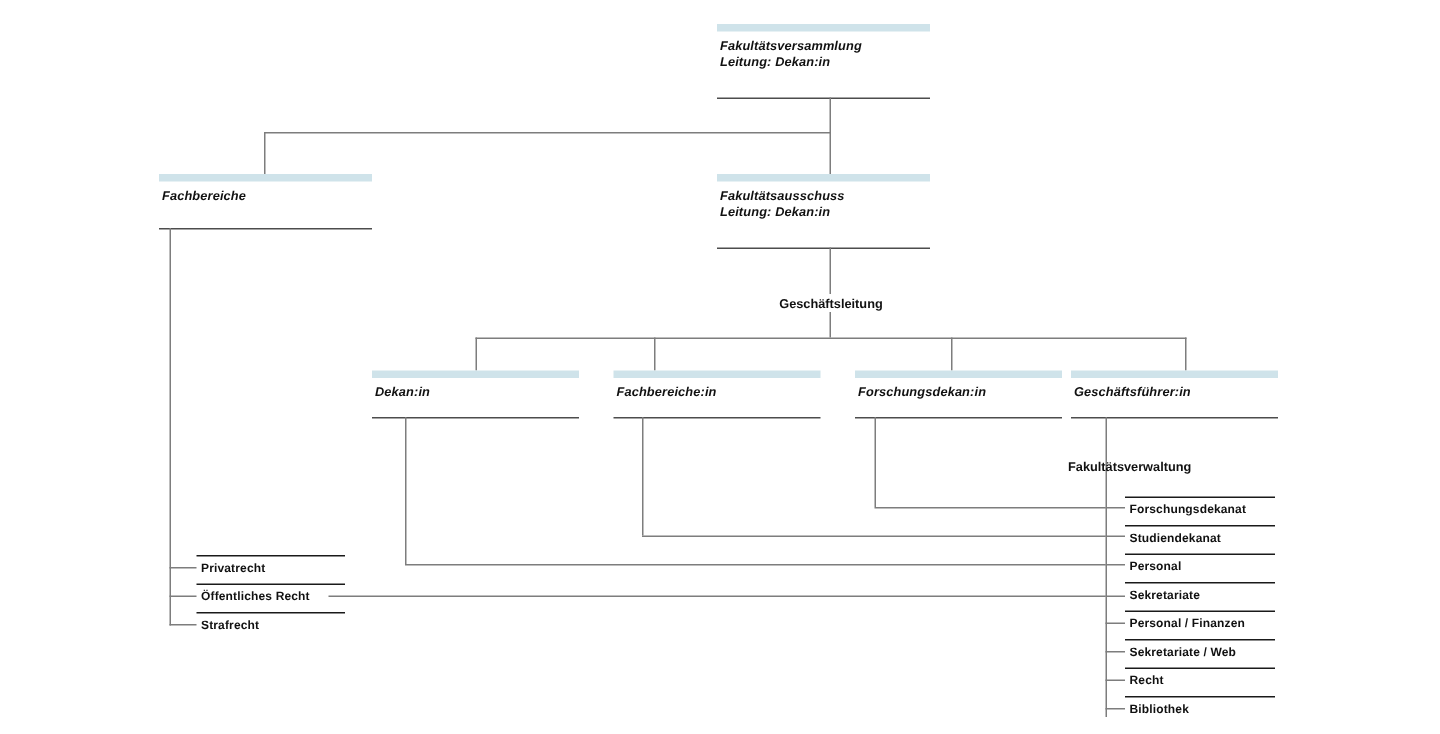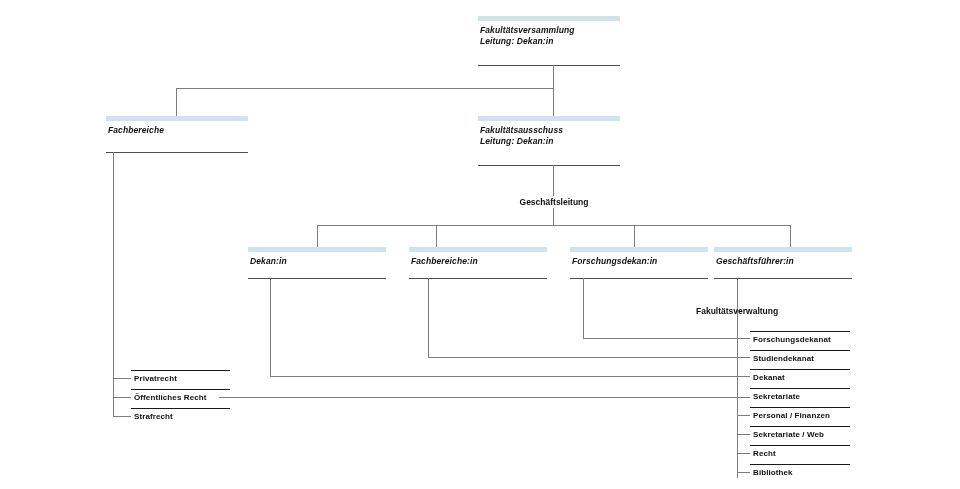--- a/index.html
+++ b/index.html
@@ -101,21 +101,21 @@
   <div class="h" style="left:583px;top:338px;width:154px;"></div>
 
   <div class="node" style="left:714px;top:247px;width:138px;height:32px;">
     <div class="bar"></div>
     <div class="title">Geschäftsführer:in</div>
     <div class="rule" style="top:31px;"></div>
   </div>
 
   <div class="v" style="left:737px;top:278px;height:200px;"></div>
 
-  <div class="plainlabel" style="left:696px;top:306px;width:auto;text-align:center;">
+  <div class="plainlabel" style="left:712px;top:306px;width:auto;text-align:center;">
     <span>Fakultätsverwaltung</span>
   </div>
 
   <div class="leaf" style="left:131px;top:370px;width:99px;">
     <div class="lrule"></div>
     <div class="ltext">Privatrecht</div>
   </div>
   <div class="h" style="left:113px;top:378px;width:18px;"></div>
 
   <div class="leaf" style="left:131px;top:389px;width:99px;">
@@ -139,21 +139,21 @@
   <div class="h" style="left:737px;top:338px;width:13px;"></div>
 
   <div class="leaf" style="left:750px;top:350px;width:100px;">
     <div class="lrule"></div>
     <div class="ltext">Studiendekanat</div>
   </div>
   <div class="h" style="left:737px;top:357px;width:13px;"></div>
 
   <div class="leaf" style="left:750px;top:369px;width:100px;">
     <div class="lrule"></div>
-    <div class="ltext">Dekanat</div>
+    <div class="ltext">Personal</div>
   </div>
   <div class="h" style="left:737px;top:376px;width:13px;"></div>
 
   <div class="leaf" style="left:750px;top:388px;width:100px;">
     <div class="lrule"></div>
     <div class="ltext">Sekretariate</div>
   </div>
   <div class="h" style="left:737px;top:397px;width:13px;"></div>
 
   <div class="leaf" style="left:750px;top:407px;width:100px;">

